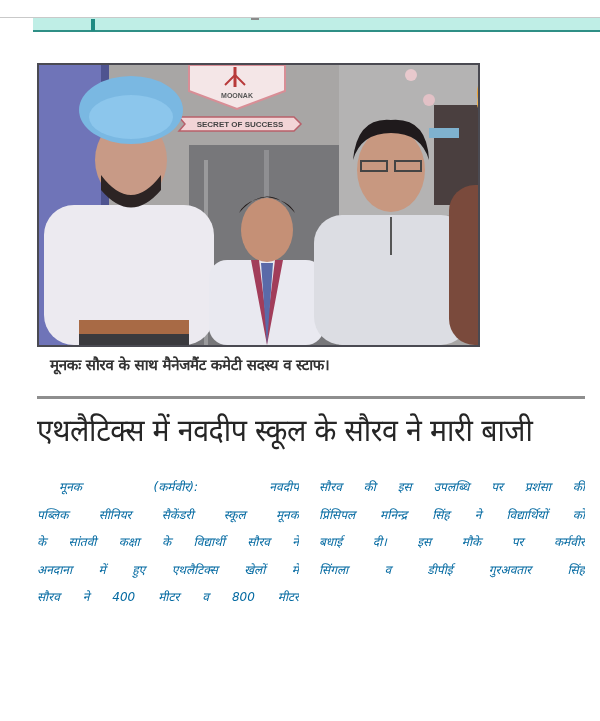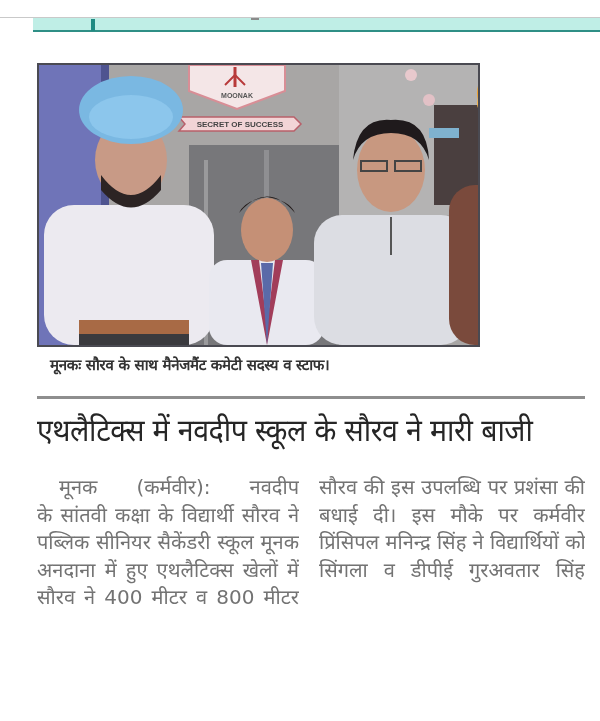--- a/index.html
+++ b/index.html
@@ -20,21 +20,21 @@
   
   .caption { position: absolute; left: 37px; top: 354px; width: 548px; font-size: 15px; font-weight: bold;
              color: #333; letter-spacing: -0.3px; white-space: nowrap; margin-left: 13px; }
   .caption-rule { position: absolute; left: 37px; top: 396px; width: 548px; height: 3px; background: #8e8e8e; }
 
   
   .headline { position: absolute; left: 37px; top: 408px; width: 560px; font-size: 31px; font-weight: normal;
               color: #262626; white-space: nowrap; letter-spacing: -0.5px; transform-origin: left top; transform: scaleX(0.92); }
 
   
-  .col { position: absolute; top: 474px; font-size: 20px; line-height: 27.5px; color: #737373; text-align: justify; }
+  .col { position: absolute; top: 474px; font-size: 12px; line-height: 27.5px; color: #0369a1; text-align: justify; font-style: italic; }
   .col-left { left: 37px; width: 262px; }
   .col-right { left: 319px; width: 266px; }
   .col .line { display: block; white-space: nowrap; text-align-last: justify; text-align: justify; height: 27.5px; overflow: hidden; }
   .col .line.last { text-align-last: left; }
   .col .line.indent { padding-left: 22px; }
 </style>
 </head>
 <body>
 
 <div class="top-strip"></div>
@@ -103,24 +103,24 @@
   </svg>
 </div>
 
 <div class="caption">मूनकः सौरव के साथ मैनेजमैंट कमेटी सदस्य व स्टाफ।</div>
 <div class="caption-rule"></div>
 
 <h1 class="headline">एथलैटिक्स में नवदीप स्कूल के सौरव ने मारी बाजी</h1>
 
 <div class="col col-left">
   <span class="line indent">मूनक (कर्मवीर): नवदीप</span>
+  <span class="line">पब्लिक सीनियर सैकेंडरी स्कूल मूनक</span>
   <span class="line">के सांतवी कक्षा के विद्यार्थी सौरव ने</span>
-  <span class="line">पब्लिक सीनियर सैकेंडरी स्कूल मूनक</span>
   <span class="line">अनदाना में हुए एथलैटिक्स खेलों में</span>
   <span class="line">सौरव ने 400 मीटर व 800 मीटर</span>
 </div>
 
 <div class="col col-right">
   <span class="line">सौरव की इस उपलब्धि पर प्रशंसा की</span>
+  <span class="line">प्रिंसिपल मनिन्द्र सिंह ने विद्यार्थियों को</span>
   <span class="line">बधाई दी। इस मौके पर कर्मवीर</span>
-  <span class="line">प्रिंसिपल मनिन्द्र सिंह ने विद्यार्थियों को</span>
   <span class="line">सिंगला व डीपीई गुरअवतार सिंह</span>
 </div>
 
 </body></html>

